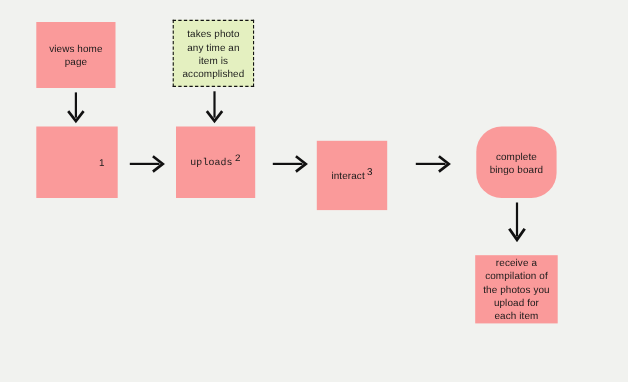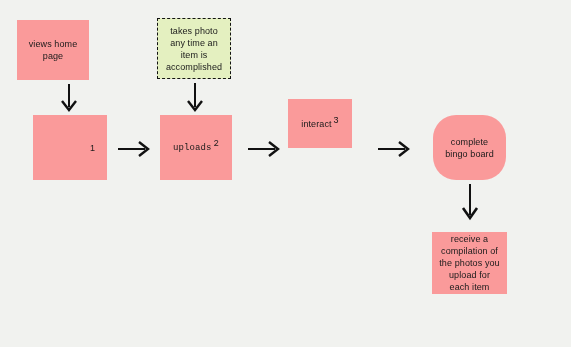--- a/index.html
+++ b/index.html
@@ -66,21 +66,21 @@
   .arrow svg {
     display: block;
     overflow: visible;
   }
 </style>
 </head>
 <body>
 
 <div id="canvas">
 
-  <div class="node pink" style="left:17px; top:20px; width:72px; height:60px;">
+  <div class="node pink" style="left:33px; top:20px; width:72px; height:60px;">
     <div class="node-text">views home
 page</div>
   </div>
 
   <div class="node green" style="left:157px; top:18px; width:74px; height:61px;">
     <div class="node-text">takes photo
 any time an
 item is
 accomplished</div>
   </div>
@@ -116,21 +116,21 @@
     </div>
   </div>
 
   <div class="arrow" style="left:248px; top:140px;">
     <svg width="32" height="18" viewBox="0 0 32 18">
       <line x1="0" y1="9" x2="27" y2="9" stroke="#111111" stroke-width="2"></line>
       <polyline points="21,2 30,9 21,16" fill="none" stroke="#111111" stroke-width="2.4" stroke-linecap="butt" stroke-linejoin="miter"></polyline>
     </svg>
   </div>
 
-  <div class="node pink" style="left:288px; top:99px; width:64px; height:49px;">
+  <div class="node pink" style="left:288px; top:128px; width:64px; height:63px;">
     <div class="node-inline">
       <span>interact</span><span class="sup">3</span>
     </div>
   </div>
 
   <div class="arrow" style="left:378px; top:140px;">
     <svg width="32" height="18" viewBox="0 0 32 18">
       <line x1="0" y1="9" x2="27" y2="9" stroke="#111111" stroke-width="2"></line>
       <polyline points="21,2 30,9 21,16" fill="none" stroke="#111111" stroke-width="2.4" stroke-linecap="butt" stroke-linejoin="miter"></polyline>
     </svg>

